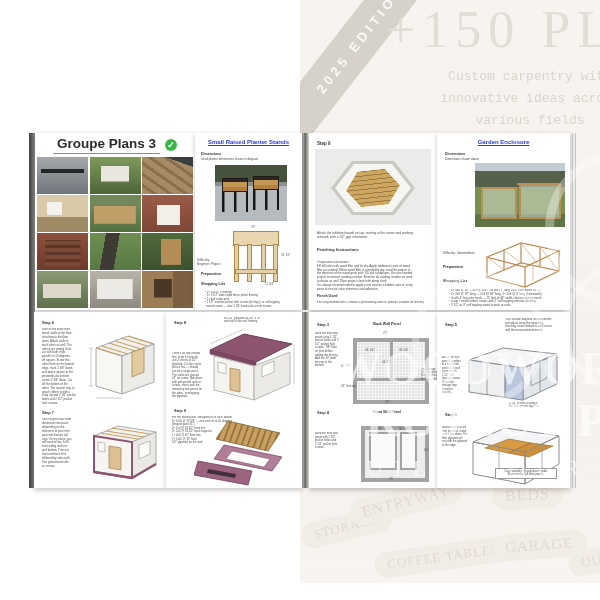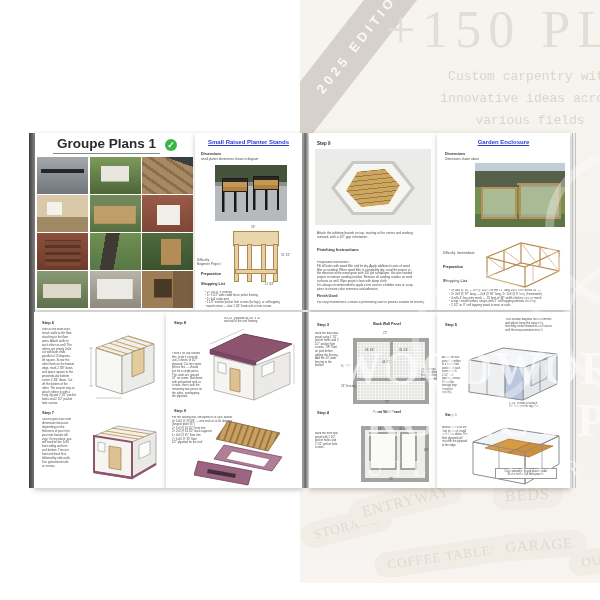--- a/index.html
+++ b/index.html
@@ -140,21 +140,21 @@
       </div>
   </div>
 
   <div class="edge edge-left"></div>
   <div class="edge edge-right"></div>
   <div class="edge spine" style="left:302px;top:133px;width:7px;height:177px;"></div>
   <div class="edge spine" style="left:302px;top:312px;width:7px;height:176px;"></div>
 
   <section class="page" style="left:35px;top:133px;width:160px;height:177px;">
     <div class="cov-head">
-      <span class="cov-title">Groupe Plans 1</span>
+      <span class="cov-title">Groupe Plans 3</span>
       <span class="check">✓</span>
     </div>
     <div class="pgrid">
         <div class="ph-console"></div>
         <div class="ph-coop"></div>
         <div class="ph-deck"></div>
         <div class="ph-playhouse"></div>
         <div class="ph-enclosure"></div>
         <div class="ph-chair"></div>
         <div class="ph-firewood"></div>

